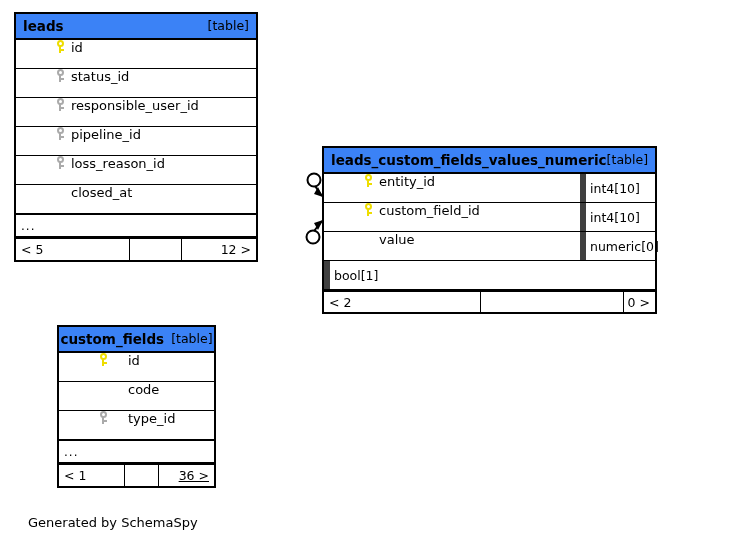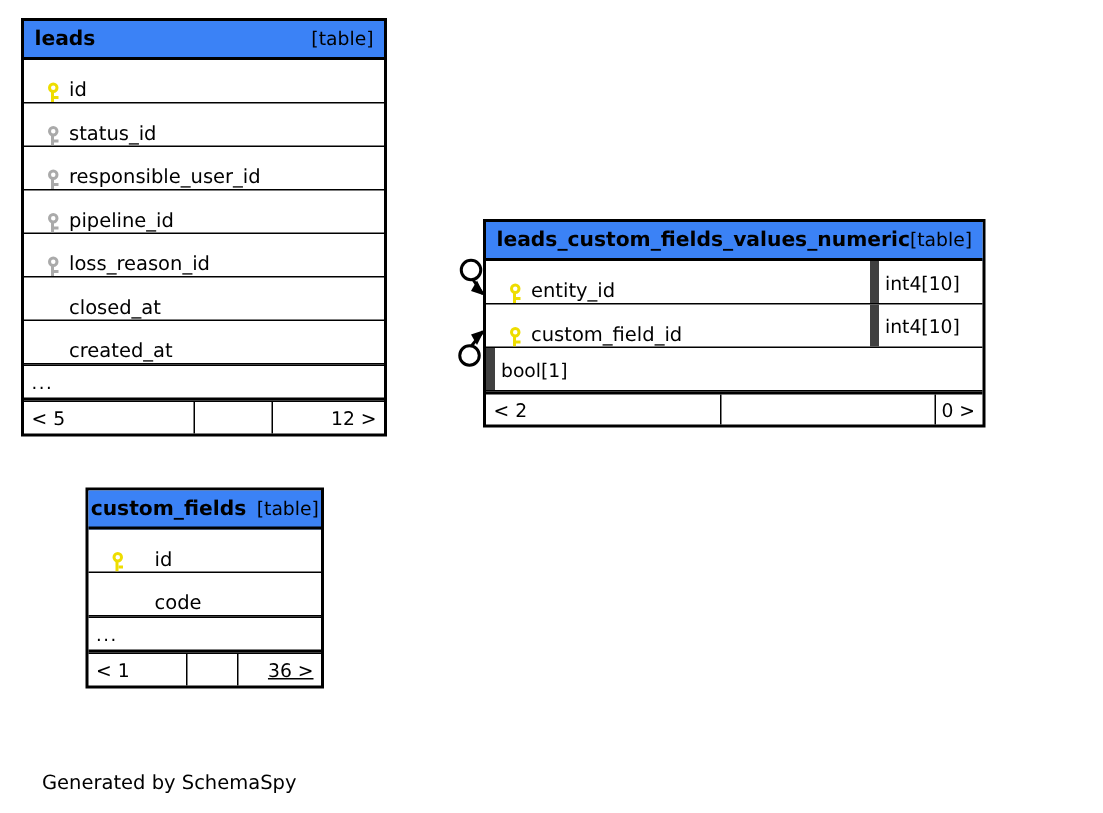--- a/index.html
+++ b/index.html
@@ -63,26 +63,27 @@
     height: 29px;
     box-sizing: border-box;
     border-bottom: 1px solid #000000;
     align-items: center;
   }
   .row:last-of-type { border-bottom: none; }
 
   .cell-name {
     flex: 1 1 auto;
     display: flex;
-    align-items: flex-end;
+    align-items: flex-start;
     height: 100%;
     padding-left: 8px;
     box-sizing: border-box;
     white-space: nowrap;
     overflow: hidden;
+    margin-left: 25px;
   }
   .cell-type {
     flex: 0 0 auto;
     border-left: 6px solid #404040;
     height: 100%;
     display: flex;
     align-items: center;
     padding: 0 4px;
     box-sizing: border-box;
     white-space: nowrap;
@@ -265,26 +266,20 @@
         </span>
         <span class="colname">loss_reason_id</span>
       </span>
     </div>
     <div class="row">
       <span class="cell-name">
         <span class="keyslot"></span>
         <span class="colname">closed_at</span>
       </span>
     </div>
-    <div class="row">
-      <span class="cell-name">
-        <span class="keyslot"></span>
-        <span class="colname">created_at</span>
-      </span>
-    </div>
 
     <div class="row-ellipsis">...</div>
 
     <div class="footer">
       <span class="fcell fleft" style="width:114px;">&lt; 5</span>
       <span class="fcell" style="width:52px;"></span>
       <span class="fcell fright" style="flex:1 1 auto;">12 &gt;</span>
     </div>
   </div>
 
@@ -314,20 +309,27 @@
               <span class="bow"></span>
               <span class="shaft"></span>
               <span class="tooth"></span>
             </span>
         </span>
         <span class="colname">custom_field_id</span>
       </span>
       <span class="cell-type" style="width:75px;">int4[10]</span>
     </div>
     <div class="row">
+      <span class="cell-name">
+        <span class="keyslot"></span>
+        <span class="colname">value</span>
+      </span>
+      <span class="cell-type" style="width:75px;">numeric[0]</span>
+    </div>
+    <div class="row">
       <span class="cell-type" style="width:75px;">bool[1]</span>
     </div>
 
     <div class="footer" style="border-top:2px solid #000000;">
       <span class="fcell fleft" style="width:164px;">&lt; 2</span>
       <span class="fcell" style="width:150px;"></span>
       <span class="fcell fright" style="flex:1 1 auto;">0 &gt;</span>
     </div>
   </div>
 
@@ -348,20 +350,32 @@
         </span>
         <span class="colname" style="padding-left:14px;">id</span>
       </span>
     </div>
     <div class="row">
       <span class="cell-name">
         <span class="keyslot"></span>
         <span class="colname" style="padding-left:14px;">code</span>
       </span>
     </div>
+    <div class="row">
+      <span class="cell-name">
+        <span class="keyslot">
+          <span class="key fk">
+              <span class="bow"></span>
+              <span class="shaft"></span>
+              <span class="tooth"></span>
+            </span>
+        </span>
+        <span class="colname" style="padding-left:14px;">type_id</span>
+      </span>
+    </div>
 
     <div class="row-ellipsis">...</div>
 
     <div class="footer">
       <span class="fcell fleft" style="width:66px;">&lt; 1</span>
       <span class="fcell" style="width:34px;"></span>
       <span class="fcell fright" style="flex:1 1 auto;text-decoration:underline;">36 &gt;</span>
     </div>
   </div>
 

